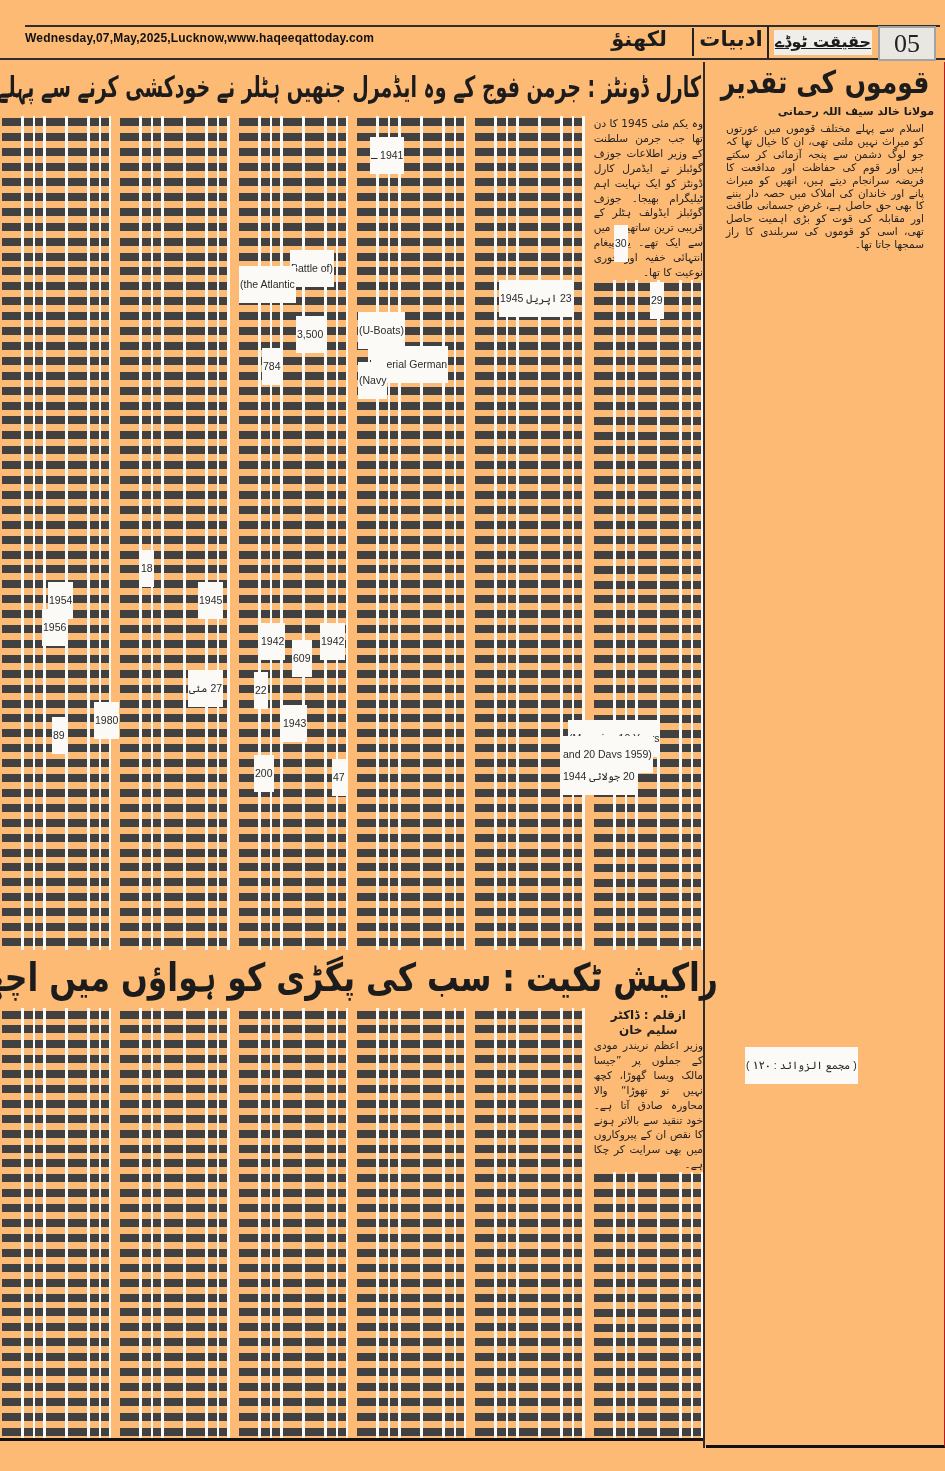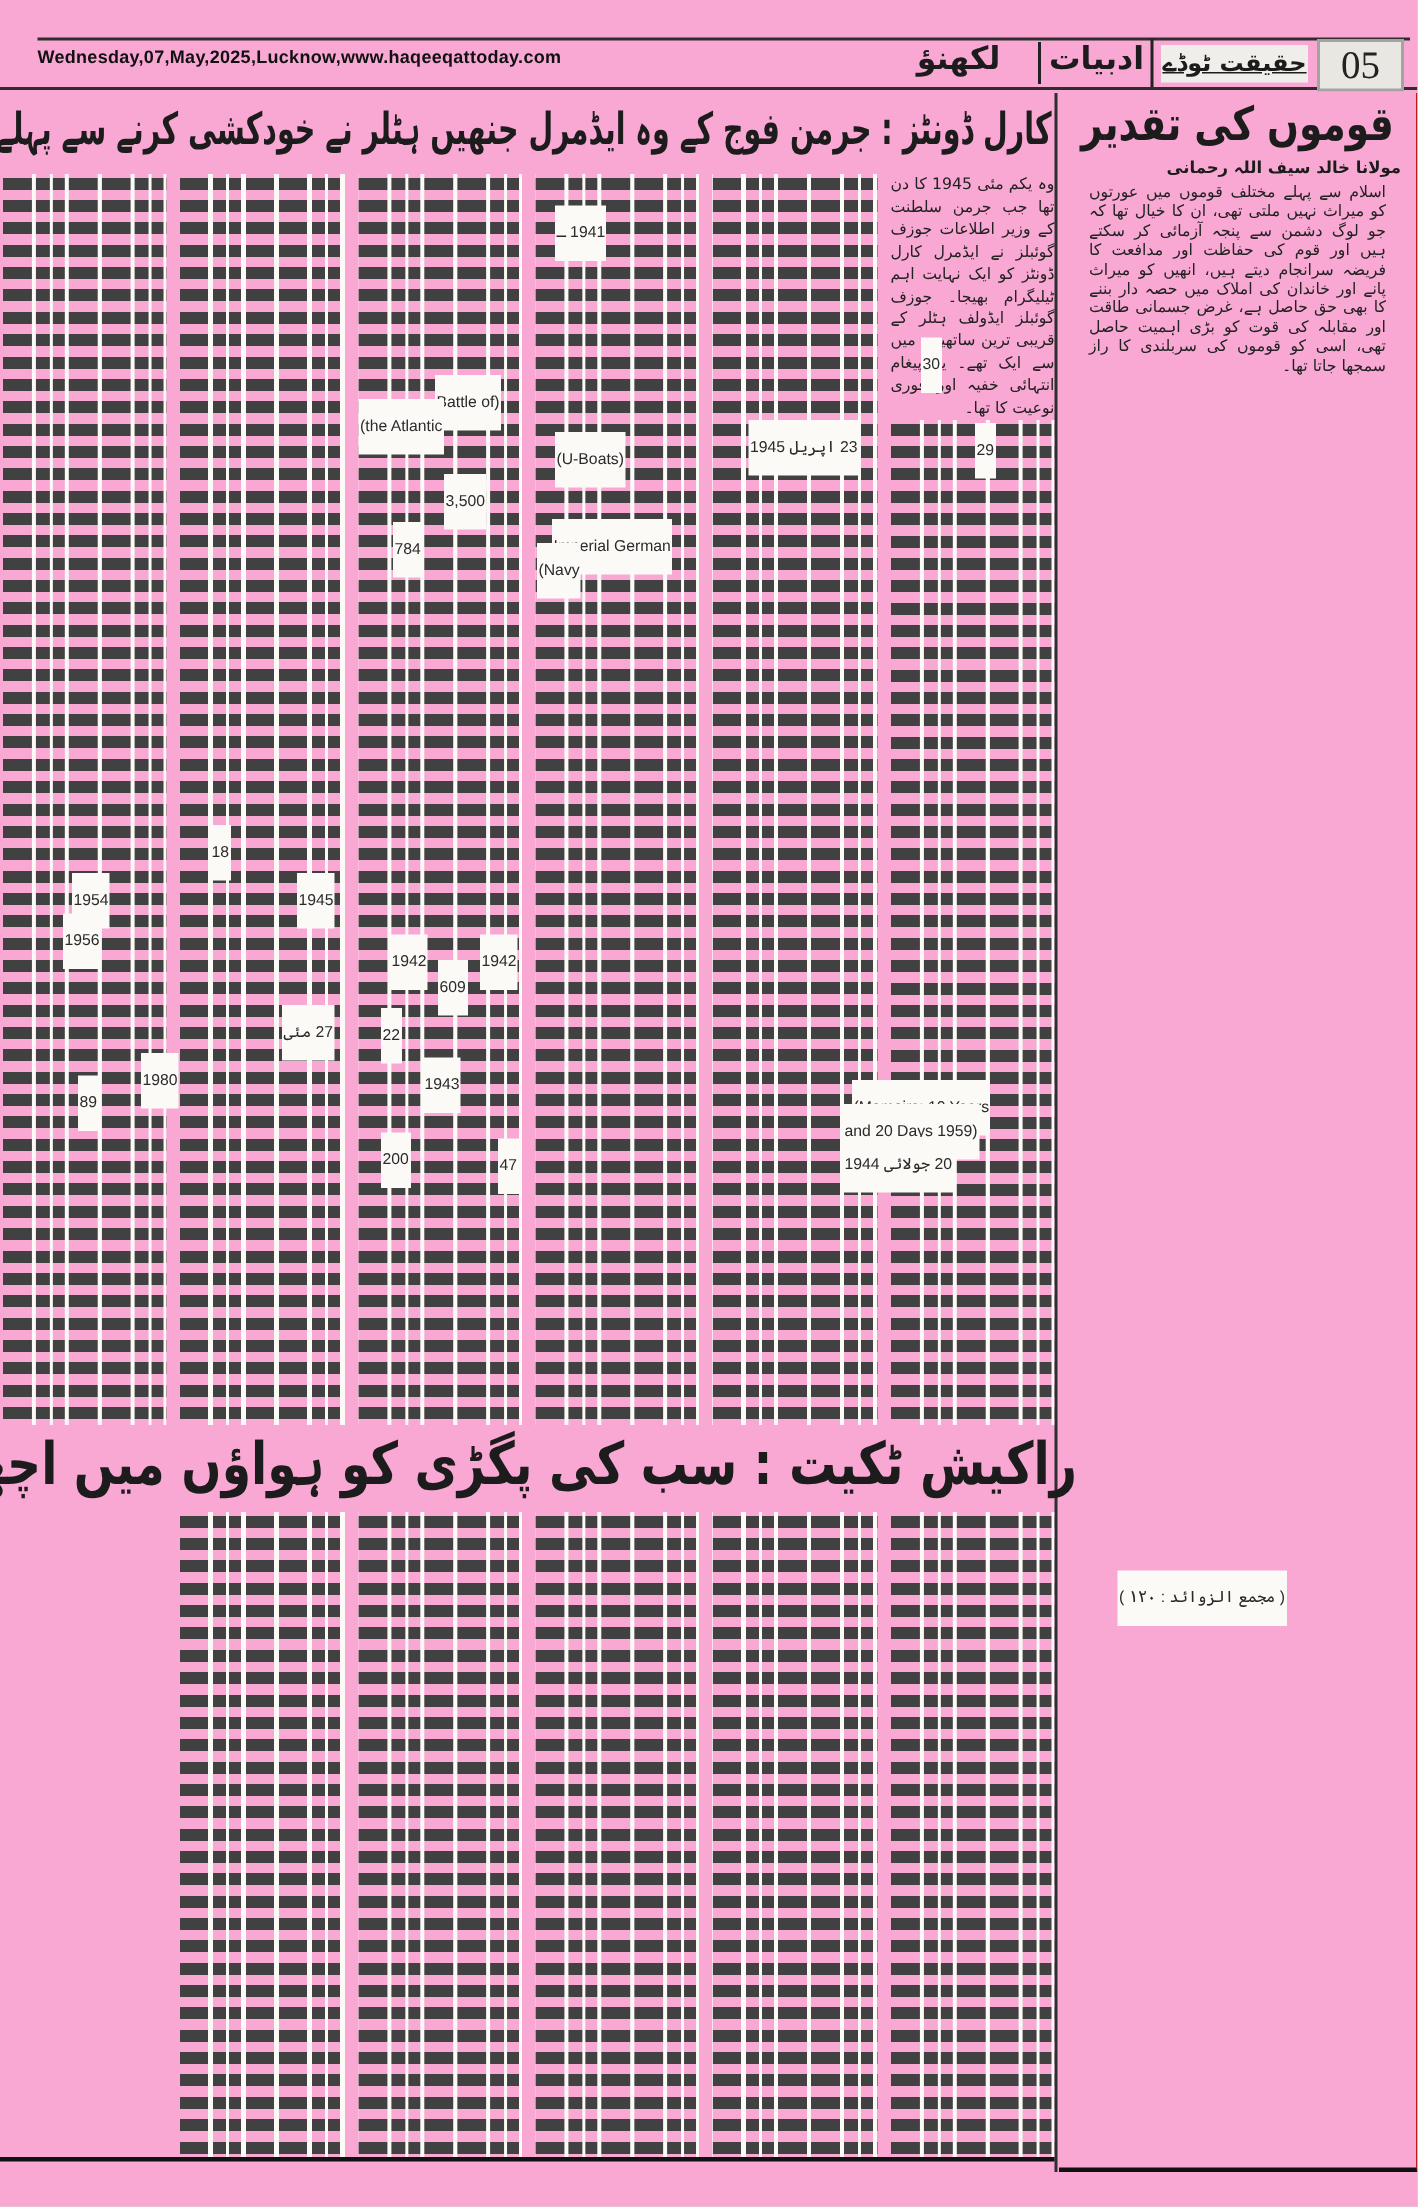--- a/index.html
+++ b/index.html
@@ -1,16 +1,16 @@
 <!DOCTYPE html>
 <html lang="ur"><head>
 <meta charset="utf-8">
 <style>
   html,body{margin:0;padding:0;background:#d8d6d2;}
-  .page{position:relative;width:945px;height:1471px;margin:0 auto;background:#f9a8d4;
+  .page{position:relative;width:945px;height:1471px;margin:0 auto;background:#fdba74;
         color:#1c1c1c;font-family:"DejaVu Sans",sans-serif;overflow:hidden;}
   .rule{position:absolute;background:#2e2e2e;}
   
   .date-line{position:absolute;left:25px;top:31px;font:bold 12px "Liberation Sans",sans-serif;
              letter-spacing:.2px;color:#111;}
   .city{position:absolute;left:600px;top:27px;width:78px;font-size:21px;font-weight:bold;
         direction:rtl;text-align:center;}
   .section{position:absolute;left:698px;top:27px;width:66px;font-size:21px;font-weight:bold;
         direction:rtl;text-align:center;}
   .vbar{position:absolute;width:2px;background:#222;}
@@ -92,21 +92,21 @@
       </div>
     <div class="col">
         <div class="sim"></div>
       </div>
   <span class="frag" style="left: 368px; top: 21px;">1941 ـ</span>
       <span class="frag" style="left: 612px; top: 109px;">30</span>
       <span class="frag" style="left: 497px; top: 164px;">23 اپریل 1945</span>
       <span class="frag" style="left: 648px; top: 166px;">29</span>
       <span class="frag" style="left: 288px; top: 134px;">(Battle of</span>
       <span class="frag" style="left: 237px; top: 150px;">the Atlantic)</span>
-      <span class="frag" style="left: 356px; top: 172px; margin-left: 12px;">(U-Boats)</span>
+      <span class="frag" style="left: 356px; top: 196px;">(U-Boats)</span>
       <span class="frag" style="left: 294px; top: 200px;">3,500</span>
       <span class="frag" style="left: 260px; top: 232px;">784</span>
       <span class="frag" style="left: 366px; top: 230px;">Imperial German</span>
       <span class="frag" style="left: 356px; top: 246px;">Navy)</span>
       <span class="frag" style="left: 138px; top: 434px;">18</span>
       <span class="frag" style="left: 196px; top: 466px;">1945</span>
       <span class="frag" style="left: 46px; top: 466px;">1954</span>
       <span class="frag" style="left: 40px; top: 493px;">1956</span>
       <span class="frag" style="left: 258px; top: 507px;">1942</span>
       <span class="frag" style="left: 318px; top: 507px;">1942</span>
@@ -119,20 +119,25 @@
       <span class="frag" style="left: 566px; top: 604px;">Memoirs: 10 Years)</span>
       <span class="frag" style="left: 560px; top: 620px;">(and 20 Days  1959</span>
       <span class="frag" style="left: 330px; top: 622px; margin-top: 21px;">47</span>
       <span class="frag" style="left: 252px; top: 639px;">200</span>
       <span class="frag" style="left: 560px; top: 642px;">20 جولائی 1944</span>
     </div>
 
   <div class="headline2">راکیش ٹکیت : سب کی پگڑی کو ہواؤں میں اچھالا جائے</div>
 
   <div class="cols" id="second-cols">
+    <div class="col">
+      <div class="byline2">ازقلم : ڈاکٹر سلیم خان</div>
+      <p class="lead">وزیر اعظم نریندر مودی کے جملوں پر ”جیسا مالک ویسا گھوڑا، کچھ نہیں تو تھوڑا“ والا محاورہ صادق آتا ہے۔ خود تنقید سے بالاتر ہونے کا نقص ان کے پیروکاروں میں بھی سرایت کر چکا ہے۔</p>
+      <div class="sim"></div>
+    </div>
     <div class="col">
         <div class="sim"></div>
       </div>
     <div class="col">
         <div class="sim"></div>
       </div>
     <div class="col">
         <div class="sim"></div>
       </div>
     <div class="col">

